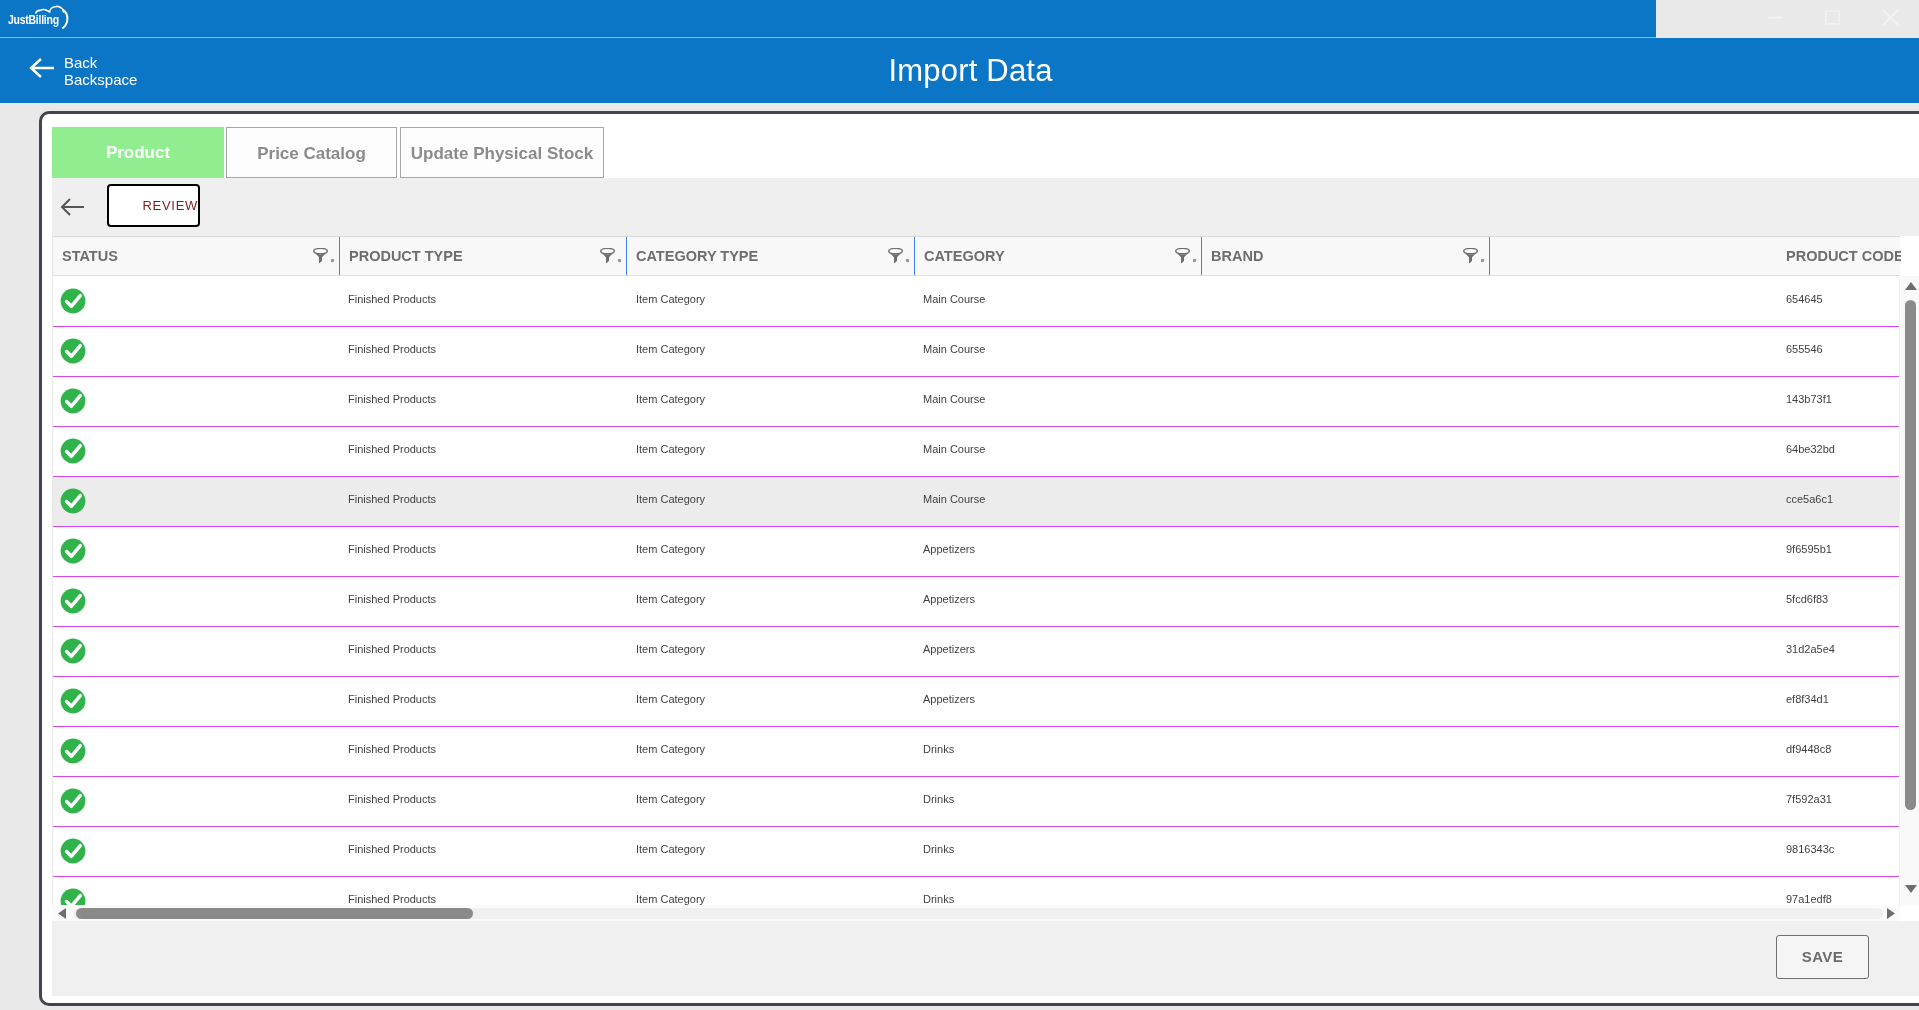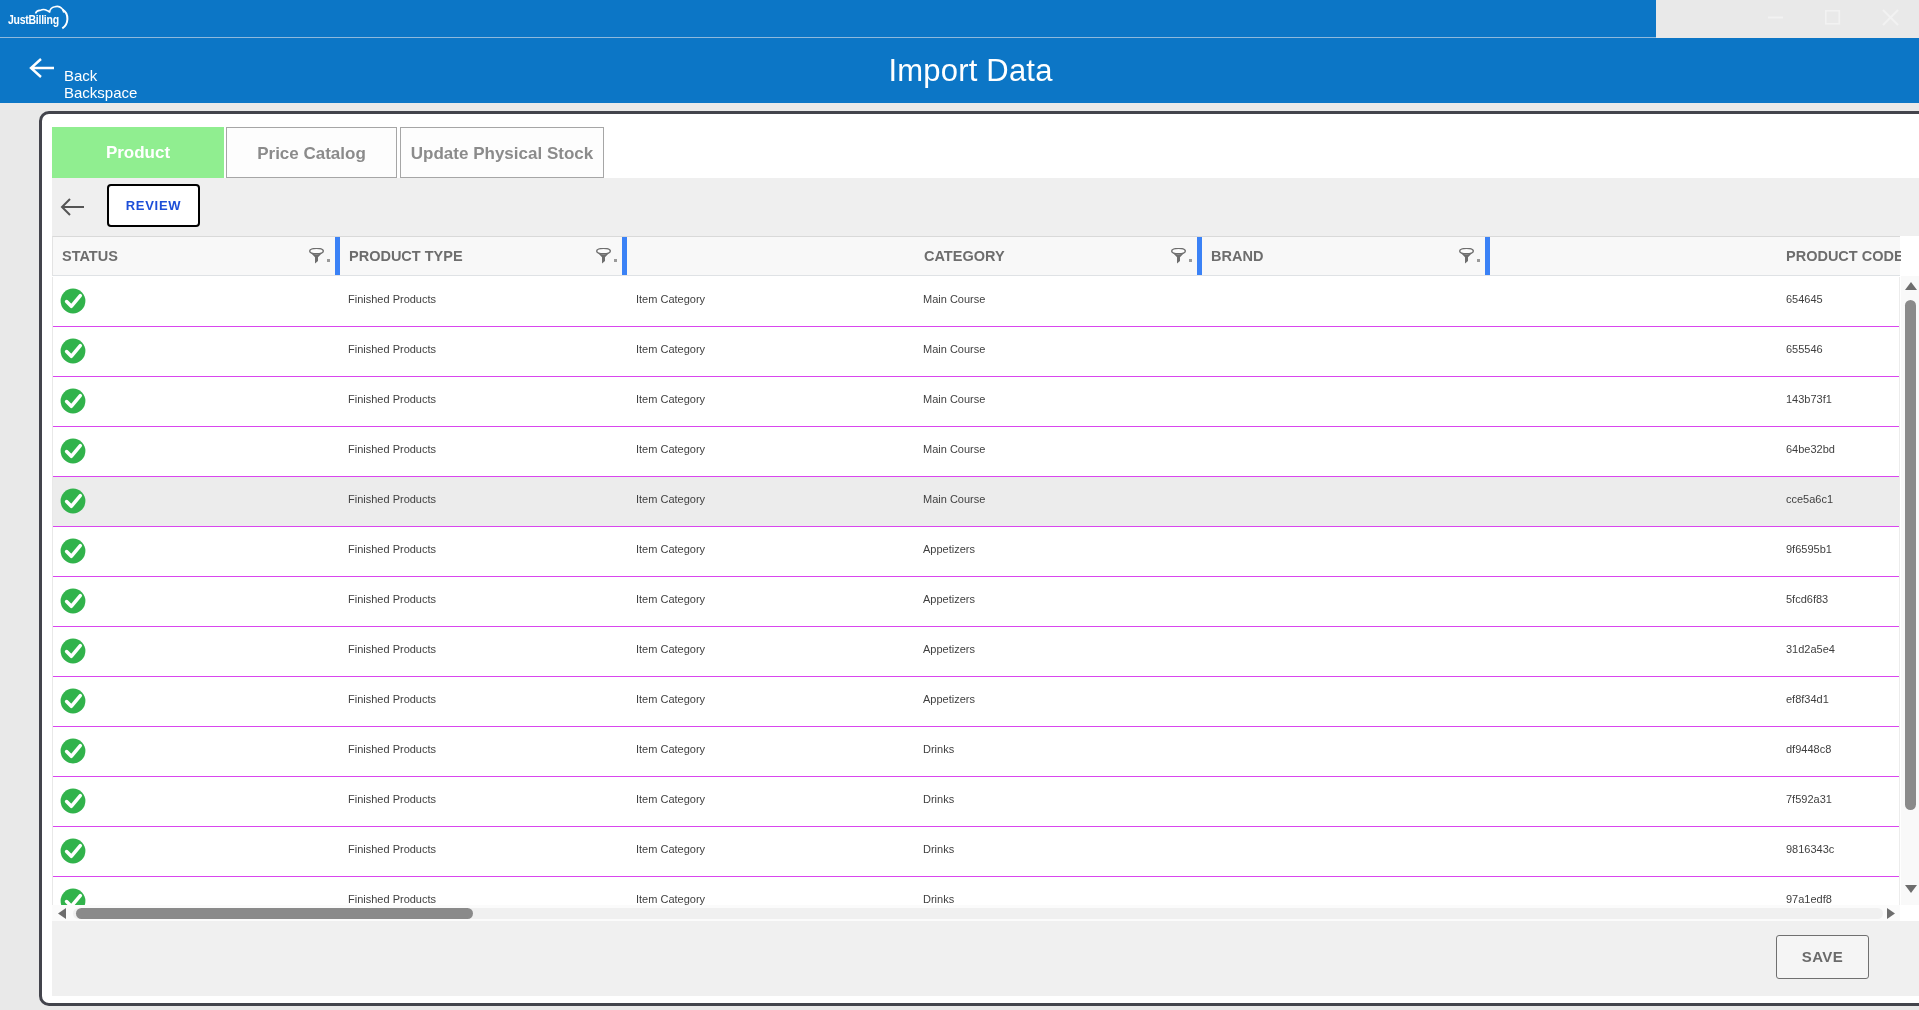--- a/index.html
+++ b/index.html
@@ -5,39 +5,39 @@
   * { margin:0; padding:0; box-sizing:border-box; }
   html,body { width:1919px; height:1010px; overflow:hidden; }
   body { font-family:"Liberation Sans", sans-serif; background:#e9e9e9; position:relative; }
   .abs { position:absolute; }
 
   
   #titlebar { position:absolute; left:0; top:0; width:1656px; height:38px; background:#0c76c6; border-bottom:1px solid #8fb9dc; }
   
   #header { position:absolute; left:0; top:38px; width:1919px; height:65px; background:#0c76c6; }
   #header .title { position:absolute; left:11px; right:-11px; top:15px; text-align:center; color:#fff; font-size:31px; line-height:35px; font-weight:400; letter-spacing:0.2px; }
-  .backlabel { position:absolute; left:64px; top:30px; color:#fff; font-size:15px; line-height:16.5px; }
+  .backlabel { position:absolute; left:64px; top:17px; color:#fff; font-size:15px; line-height:16.5px; }
 
   
   #card { position:absolute; left:14px; top:111px; width:1893px; height:895px; background:#fff; border:3px solid #43444c; border-radius:10px;margin-left:25px; }
   #content { position:absolute; left:10px; top:10px; width:1867px; height:869px; }
 
   
   .tab { position:absolute; top:3px; height:51px; font-weight:bold; font-size:17px; text-align:center; line-height:51px; }
   #tab1 { left:0px; width:172px; background:#90ee90; color:#ffffff; }
   #tab2 { left:174px; width:171px; background:#fdfdfd; color:#8b8b8b; border:1px solid #a6a6a6; }
   #tab3 { left:348px; width:204px; background:#fdfdfd; color:#8b8b8b; border:1px solid #a6a6a6; }
 
   
   #toolbar { position:absolute; left:0; top:54px; width:1867px; height:58px; background:#efefef; }
-  #reviewbtn { position:absolute; left:55px; top:6px; width:93px; height:43px; background:#fff; border:2px solid #000; border-radius:4px; color:#1d4ed8; font-weight:bold; font-size:13px; text-align:center; line-height:39px; letter-spacing:0.7px; }
+  #reviewbtn { position:absolute; left:55px; top:6px; width:93px; height:43px; background:#fff; border:2px solid #000; border-radius:4px; color:#7f1d1d; font-weight:normal; font-size:13px; text-align:right; line-height:39px; letter-spacing:0.7px; }
 
   
   #thead { position:absolute; left:0; top:112px; width:1848px; height:40px; background:#f8f8f8; border-top:1px solid #d9d9d9; border-bottom:1px solid #dfe2e5; border-left:1px solid #e3e3e3; }
-  .hcell { position:absolute; top:0; height:38px; border-right:5px solid #3b82f6; color:#6d6d6d; font-weight:bold; font-size:14.5px; line-height:38px; white-space:nowrap; overflow:hidden; }
+  .hcell { position:absolute; top:0; height:38px; border-right:1px solid #3b82f6; color:#6d6d6d; font-weight:bold; font-size:14.5px; line-height:38px; white-space:nowrap; overflow:hidden; }
   .hcell span { padding-left:9px; display:inline-block; }
   .hlast { border-right:none; }
   .funnel { position:absolute; right:11px; top:11px; }
   .fdot { position:absolute; right:5px; top:22px; width:3px; height:3px; background:#9a9a9a; }
 
   #rows { position:absolute; left:0; top:153px; width:1848px; height:628px; overflow:hidden; border-left:1px solid #e8e8e8; border-right:1px solid #ececec; background:#fff; }
   .row { position:absolute; left:0; width:1848px; height:50px; border-bottom:1px solid #d946ef; font-size:11px; color:#3f3f3f; }
   .row div { position:absolute; top:0; line-height:45px; }
   .check { position:absolute; left:7px; top:11px; }
   .c1 { left:295px; } .c2 { left:583px; } .c3 { left:870px; } .c4 { left:1733px; }
@@ -94,20 +94,24 @@
       </div>
       <div id="thead">
         <div class="hcell" style="left:0px;width:287px"><span>STATUS</span><svg class="funnel" width="15" height="16" viewBox="0 0 15 16">
             <path d="M1.2 4.2 L6 9.3 L6 15.6 L9 12.9 L9 9.3 L13.8 4.2 Q10.5 6.6 7.5 6.6 Q4.5 6.6 1.2 4.2 Z" fill="#6e6e6e"></path>
             <ellipse cx="7.5" cy="3.1" rx="6.8" ry="2.7" fill="#fcfcfc" stroke="#6e6e6e" stroke-width="1.4"></ellipse>
           </svg><div class="fdot"></div></div>
         <div class="hcell" style="left:287px;width:287px"><span>PRODUCT TYPE</span><svg class="funnel" width="15" height="16" viewBox="0 0 15 16">
             <path d="M1.2 4.2 L6 9.3 L6 15.6 L9 12.9 L9 9.3 L13.8 4.2 Q10.5 6.6 7.5 6.6 Q4.5 6.6 1.2 4.2 Z" fill="#6e6e6e"></path>
             <ellipse cx="7.5" cy="3.1" rx="6.8" ry="2.7" fill="#fcfcfc" stroke="#6e6e6e" stroke-width="1.4"></ellipse>
           </svg><div class="fdot"></div></div>
+        <div class="hcell" style="left:574px;width:288px"><span>CATEGORY TYPE</span><svg class="funnel" width="15" height="16" viewBox="0 0 15 16">
+            <path d="M1.2 4.2 L6 9.3 L6 15.6 L9 12.9 L9 9.3 L13.8 4.2 Q10.5 6.6 7.5 6.6 Q4.5 6.6 1.2 4.2 Z" fill="#6e6e6e"></path>
+            <ellipse cx="7.5" cy="3.1" rx="6.8" ry="2.7" fill="#fcfcfc" stroke="#6e6e6e" stroke-width="1.4"></ellipse>
+          </svg><div class="fdot"></div></div>
         <div class="hcell" style="left:862px;width:287px"><span>CATEGORY</span><svg class="funnel" width="15" height="16" viewBox="0 0 15 16">
             <path d="M1.2 4.2 L6 9.3 L6 15.6 L9 12.9 L9 9.3 L13.8 4.2 Q10.5 6.6 7.5 6.6 Q4.5 6.6 1.2 4.2 Z" fill="#6e6e6e"></path>
             <ellipse cx="7.5" cy="3.1" rx="6.8" ry="2.7" fill="#fcfcfc" stroke="#6e6e6e" stroke-width="1.4"></ellipse>
           </svg><div class="fdot"></div></div>
         <div class="hcell" style="left:1149px;width:288px"><span>BRAND</span><svg class="funnel" width="15" height="16" viewBox="0 0 15 16">
             <path d="M1.2 4.2 L6 9.3 L6 15.6 L9 12.9 L9 9.3 L13.8 4.2 Q10.5 6.6 7.5 6.6 Q4.5 6.6 1.2 4.2 Z" fill="#6e6e6e"></path>
             <ellipse cx="7.5" cy="3.1" rx="6.8" ry="2.7" fill="#fcfcfc" stroke="#6e6e6e" stroke-width="1.4"></ellipse>
           </svg><div class="fdot"></div></div>
         <div class="hcell hlast" style="left:1724px;width:124px"><span>PRODUCT CODE</span></div>
       </div>

